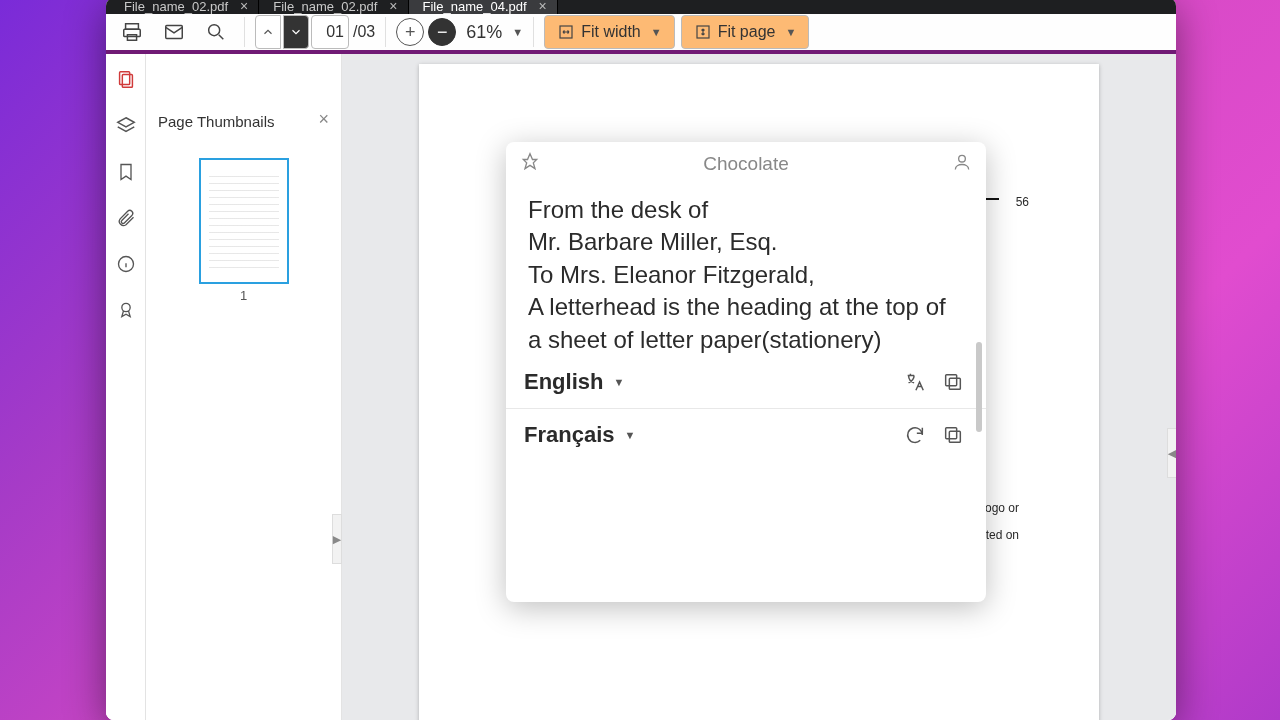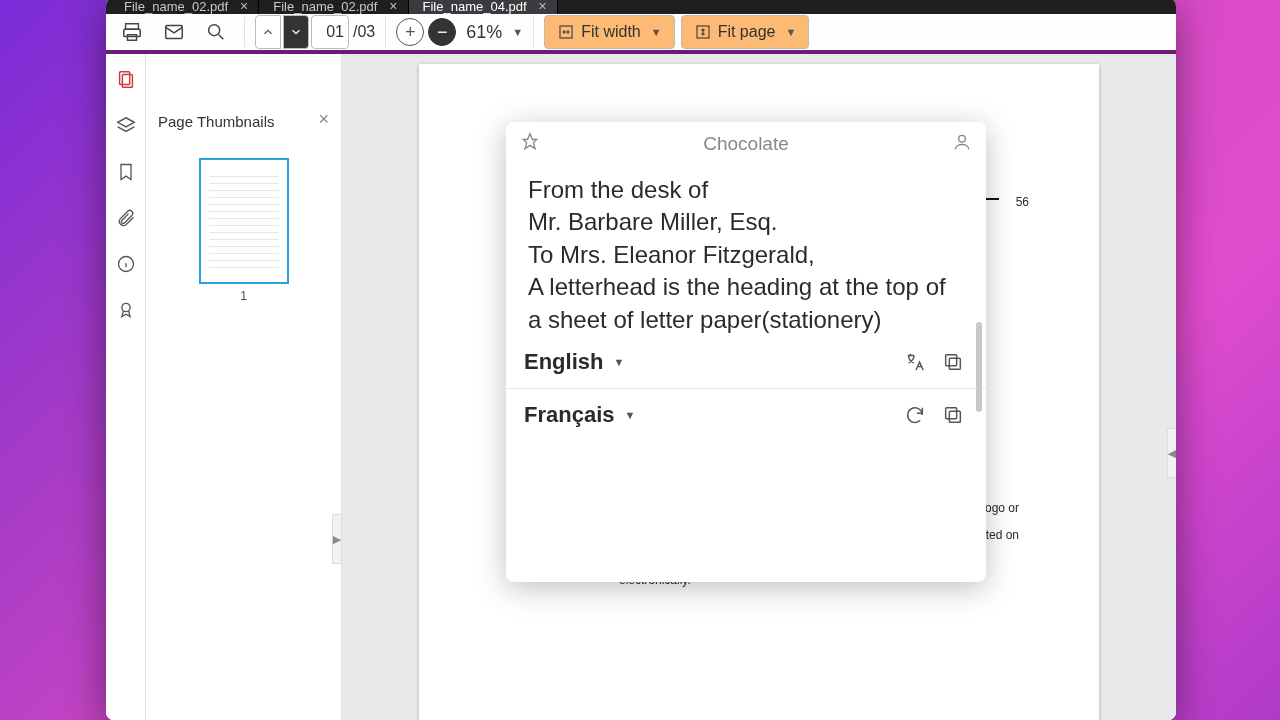--- a/index.html
+++ b/index.html
@@ -157,21 +157,21 @@
   background:#f2f2f2; border:1px solid #ddd;
   display:flex; align-items:center; justify-content:center;
   color:#888; font-size:11px; cursor:pointer;
 }
 .side-handle.left { left:-10px; }
 .side-handle.right { position:absolute; right:-1px; top:50%; width:10px; height:50px; background:#f2f2f2; border:1px solid #ddd; display:flex; align-items:center; justify-content:center; color:#888; font-size:11px; cursor:pointer; }
 
 
 .popup {
   position:absolute;
-  left: 400px; top: 124px;
+  left: 400px; top: 144px;
   width: 480px; height: 460px;
   background:#fff;
   border-radius: 8px;
   box-shadow: 0 6px 30px rgba(0,0,0,0.25);
   display:flex; flex-direction:column;
   overflow:hidden;
 }
 .popup-hdr {
   height:44px; display:flex; align-items:center; justify-content:space-between;
   padding: 0 14px; color:#888; font-size:19px;

